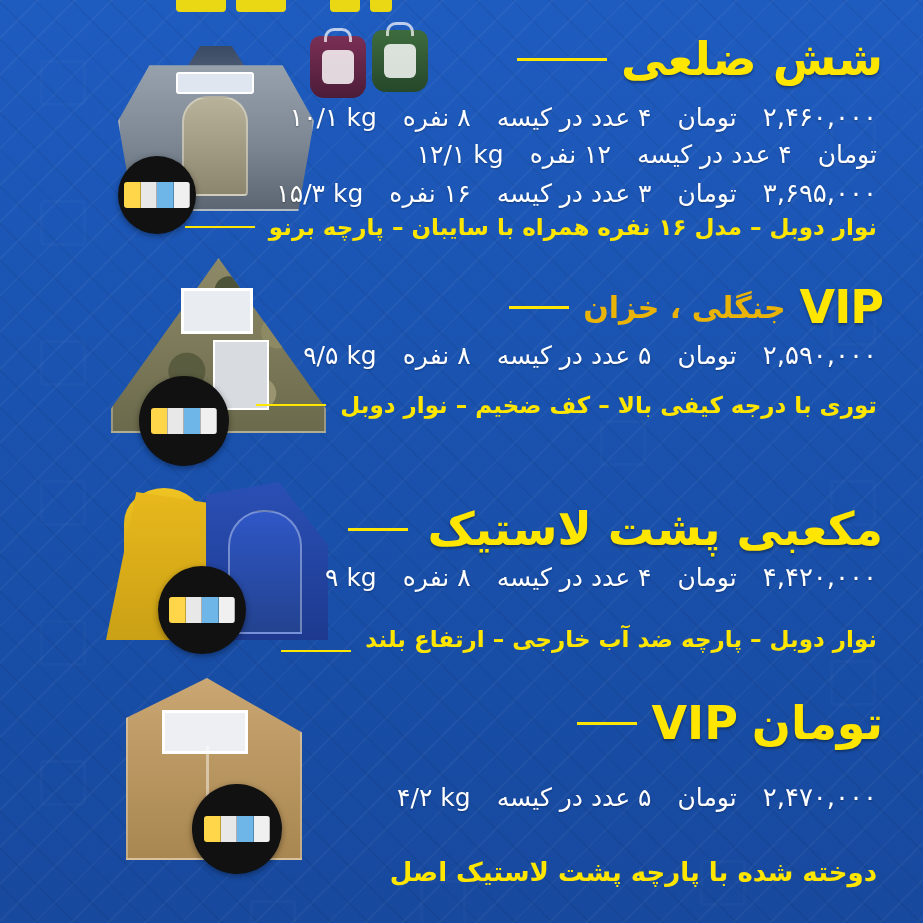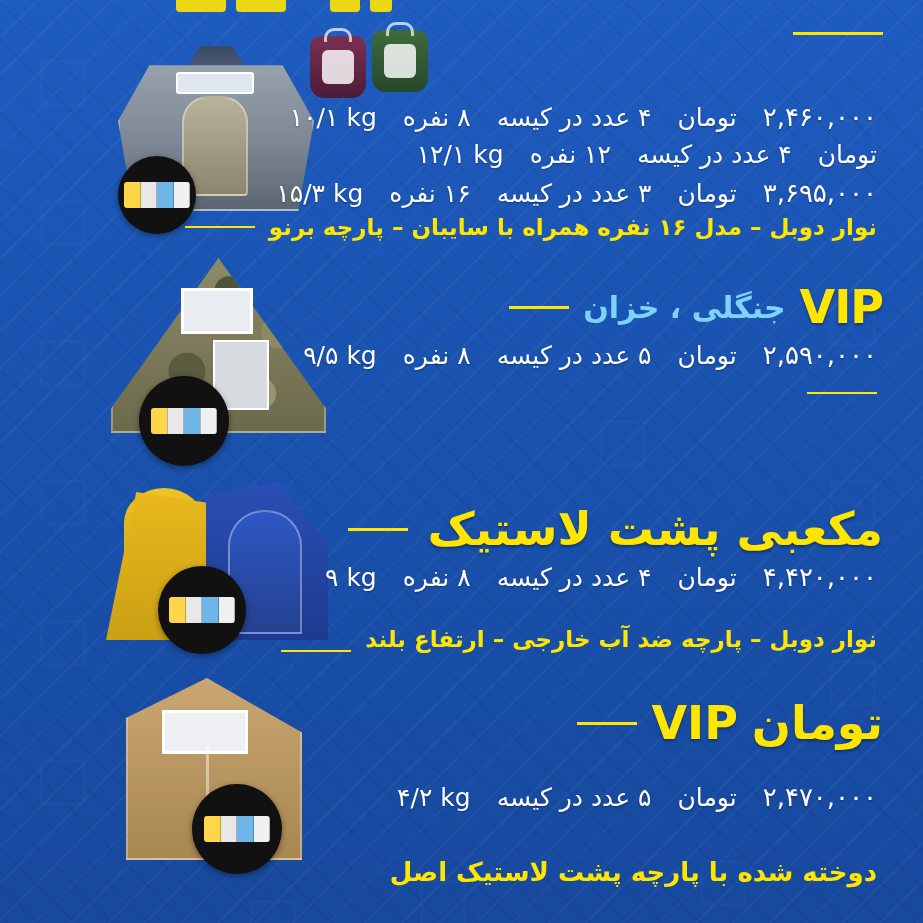--- a/index.html
+++ b/index.html
@@ -42,21 +42,21 @@
   }
   .headline .title {
     color: #ffe600;
     font-size: 46px;
     font-weight: bold;
     white-space: nowrap;
     text-shadow: 0 2px 3px rgba(0,0,0,.35);
     letter-spacing: -1px;
   }
   .headline .sub {
-    color: #7dd3fc;
+    color: #eab308;
     font-size: 30px;
     font-weight: bold;
     white-space: nowrap;
   }
   .headline .rule {
     height: 3px; width: 60px;
     background: #ffe600;
     flex: 0 0 auto;
   }
   .headline .rule.long { width: 90px; }
@@ -251,20 +251,21 @@
       <div class="bag b1">
           <div class="h"></div>
           <div class="p"></div>
         </div>
       <div class="bag b2">
           <div class="h"></div>
           <div class="p"></div>
         </div>
 
       <div class="headline" style="right:40px; top:32px;">
+        <span class="title">شش ضلعی</span>
         <span class="rule long"></span>
       </div>
 
       <div class="spec" style="right:46px; top:102px;">
         <span class="cell price">۲,۴۶۰,۰۰۰</span>
         <span class="cell">تومان</span>
         <span class="cell">۴ عدد در کیسه</span>
         <span class="cell">۸ نفره</span>
         <span class="cell wt">۱۰/۱ kg</span>
       </div>
@@ -317,20 +318,21 @@
 
       <div class="spec" style="right:46px; top:100px;">
         <span class="cell price">۲,۵۹۰,۰۰۰</span>
         <span class="cell">تومان</span>
         <span class="cell">۵ عدد در کیسه</span>
         <span class="cell">۸ نفره</span>
         <span class="cell wt">۹/۵ kg</span>
       </div>
 
       <div class="note" style="right:46px; top:152px;">
+        <span>توری با درجه کیفی بالا – کف ضخیم – نوار دوبل</span>
         <span class="rule"></span>
       </div>
 
     </div>
   </section>
 
   <section class="section" style="top:462px; height:210px;">
     <div class="sec-inner">
 
       <div class="photo t3" style="top:8px;">

